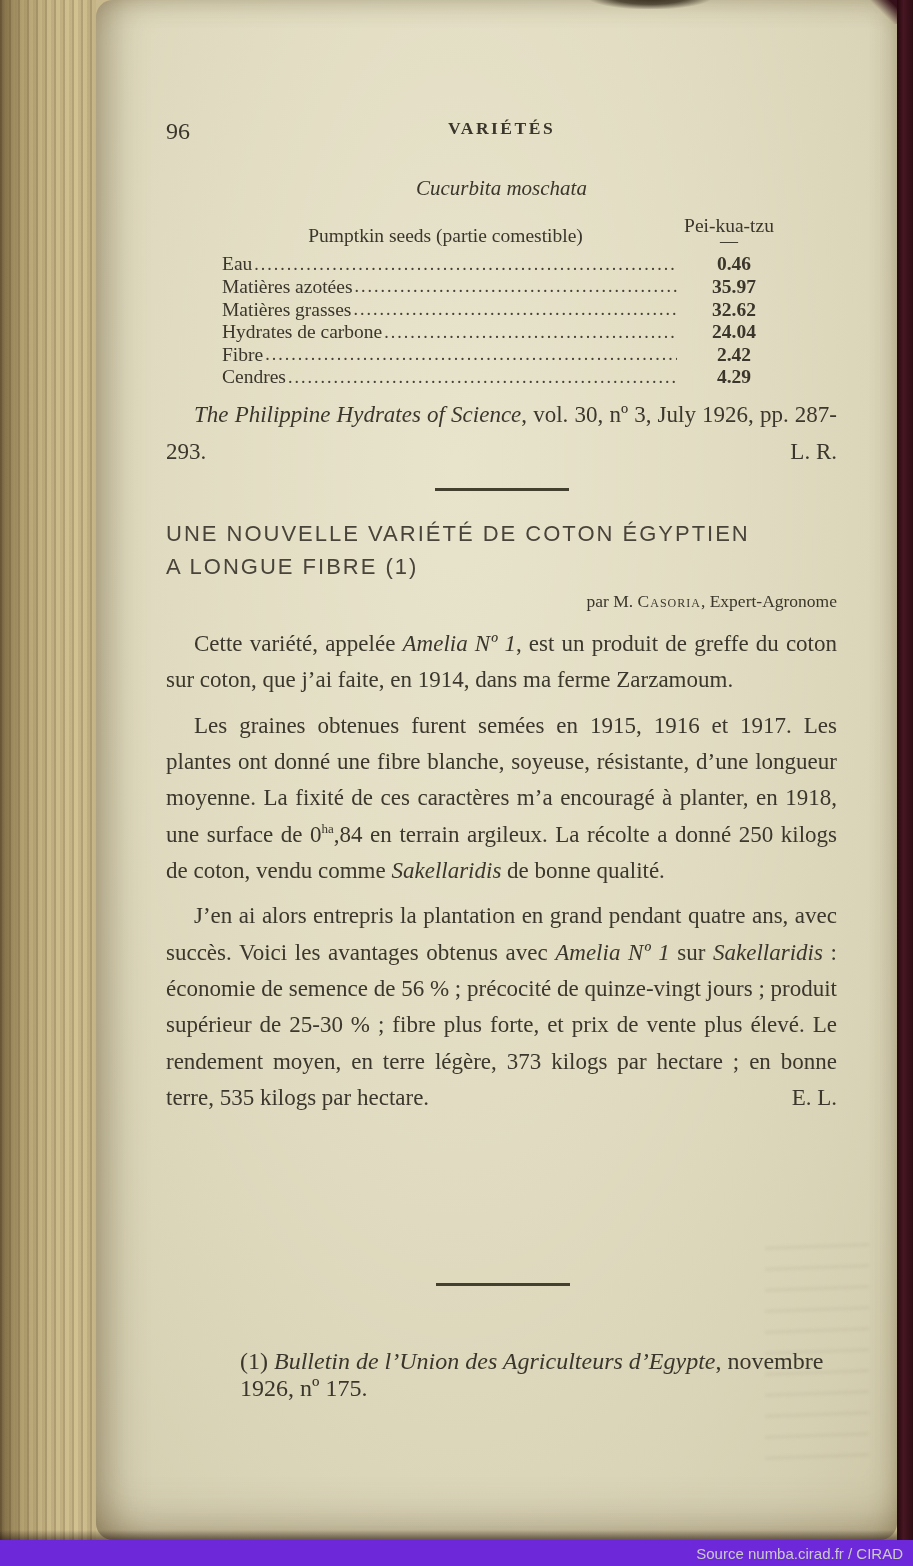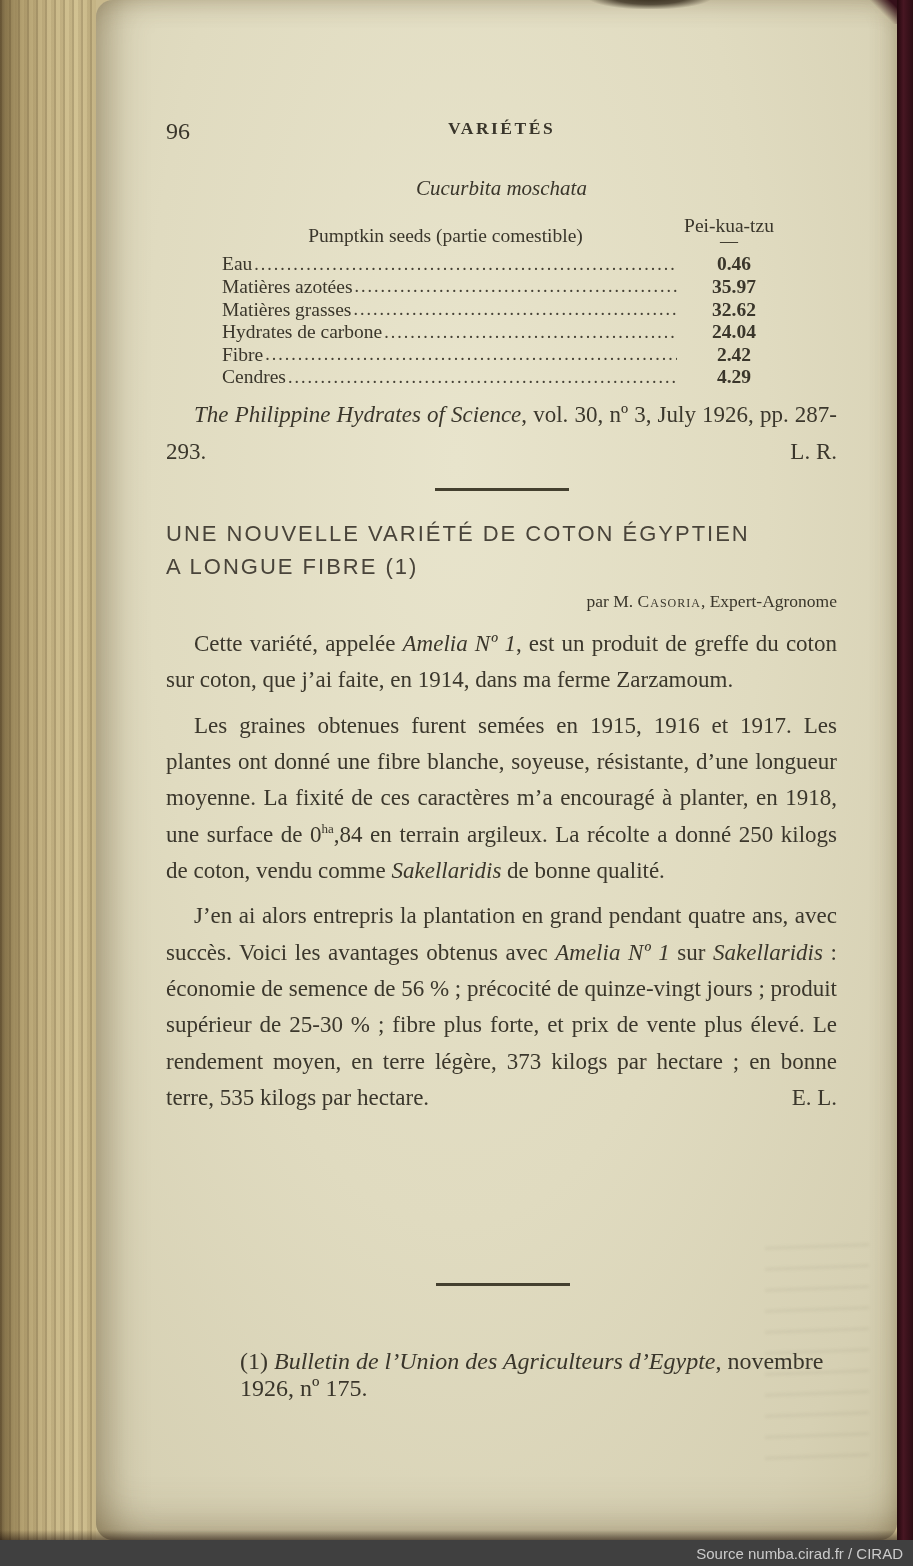--- a/index.html
+++ b/index.html
@@ -85,21 +85,21 @@
   .footnote { position:absolute; left:104px; right:72px; top:1348px; font-size:24px;margin-left:40px; }
   
   .ghost {
     position:absolute; right:28px; top:1228px; width:104px; height:230px; opacity:.5;
     background: repeating-linear-gradient(0deg, rgba(130,122,98,.20) 0 3px, rgba(0,0,0,0) 3px 21px);
     filter: blur(1.5px); transform: skewY(-2deg);
   }
   
   .source-bar {
     position:absolute; left:0; right:0; bottom:0; height:26px; box-sizing:border-box;
-    background:#404040; color:#cbcbcb;
+    background:#6d28d9; color:#cbcbcb;
     font-family:"Liberation Sans","DejaVu Sans",sans-serif; font-size:15px;
     display:flex; align-items:center; justify-content:flex-end; padding-right:10px;
   }
 </style>
 </head>
 <body>
 
 <div class="scan">
 
   <div class="binding"></div>

